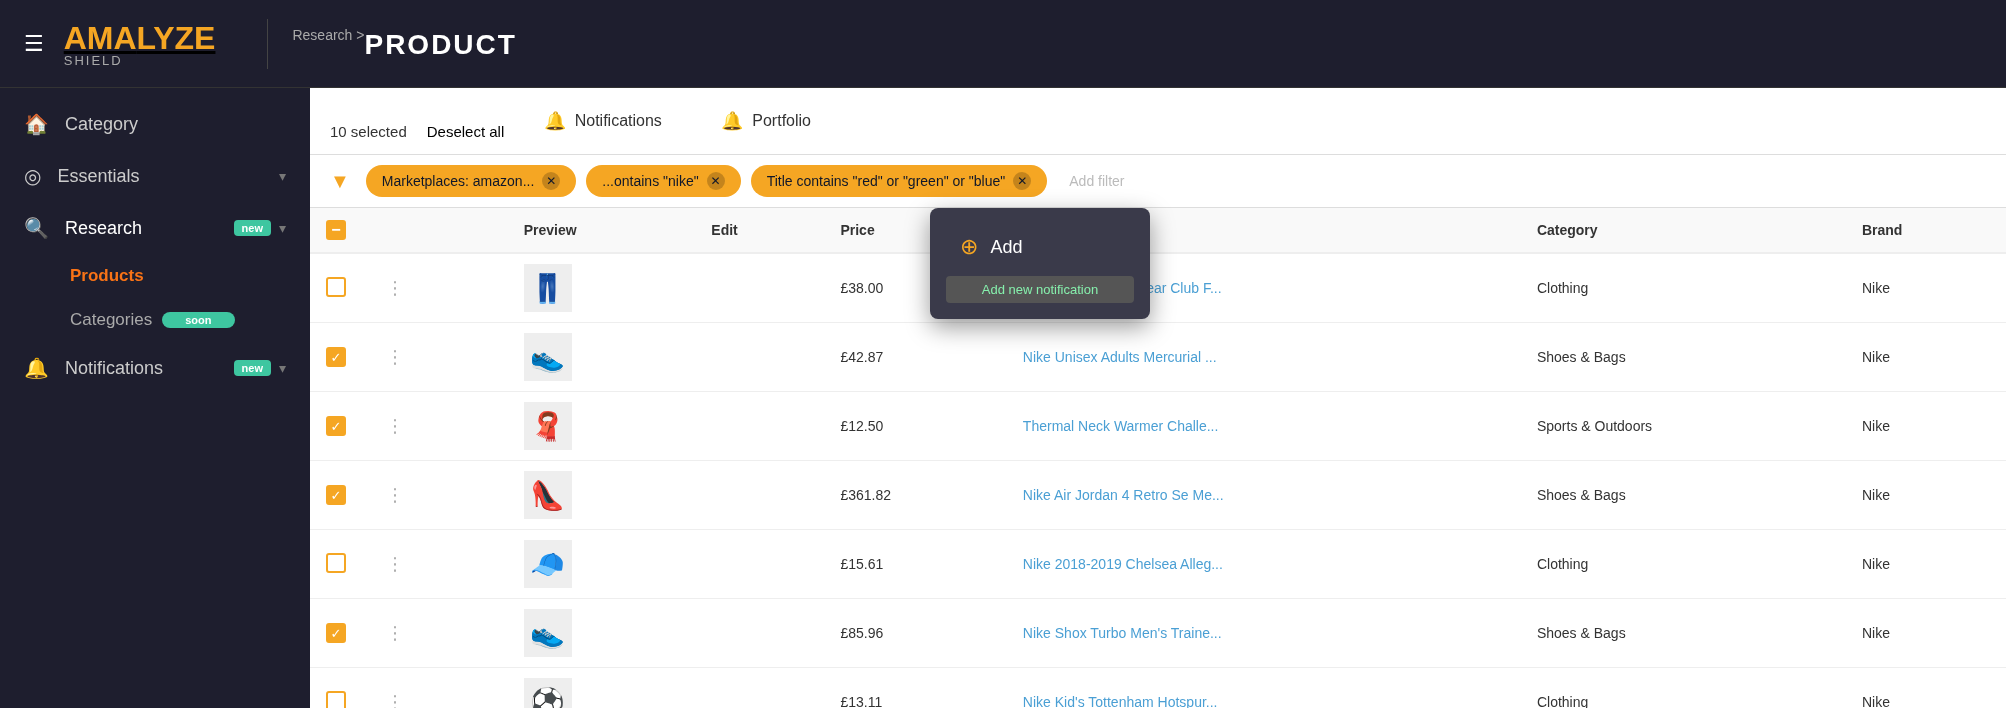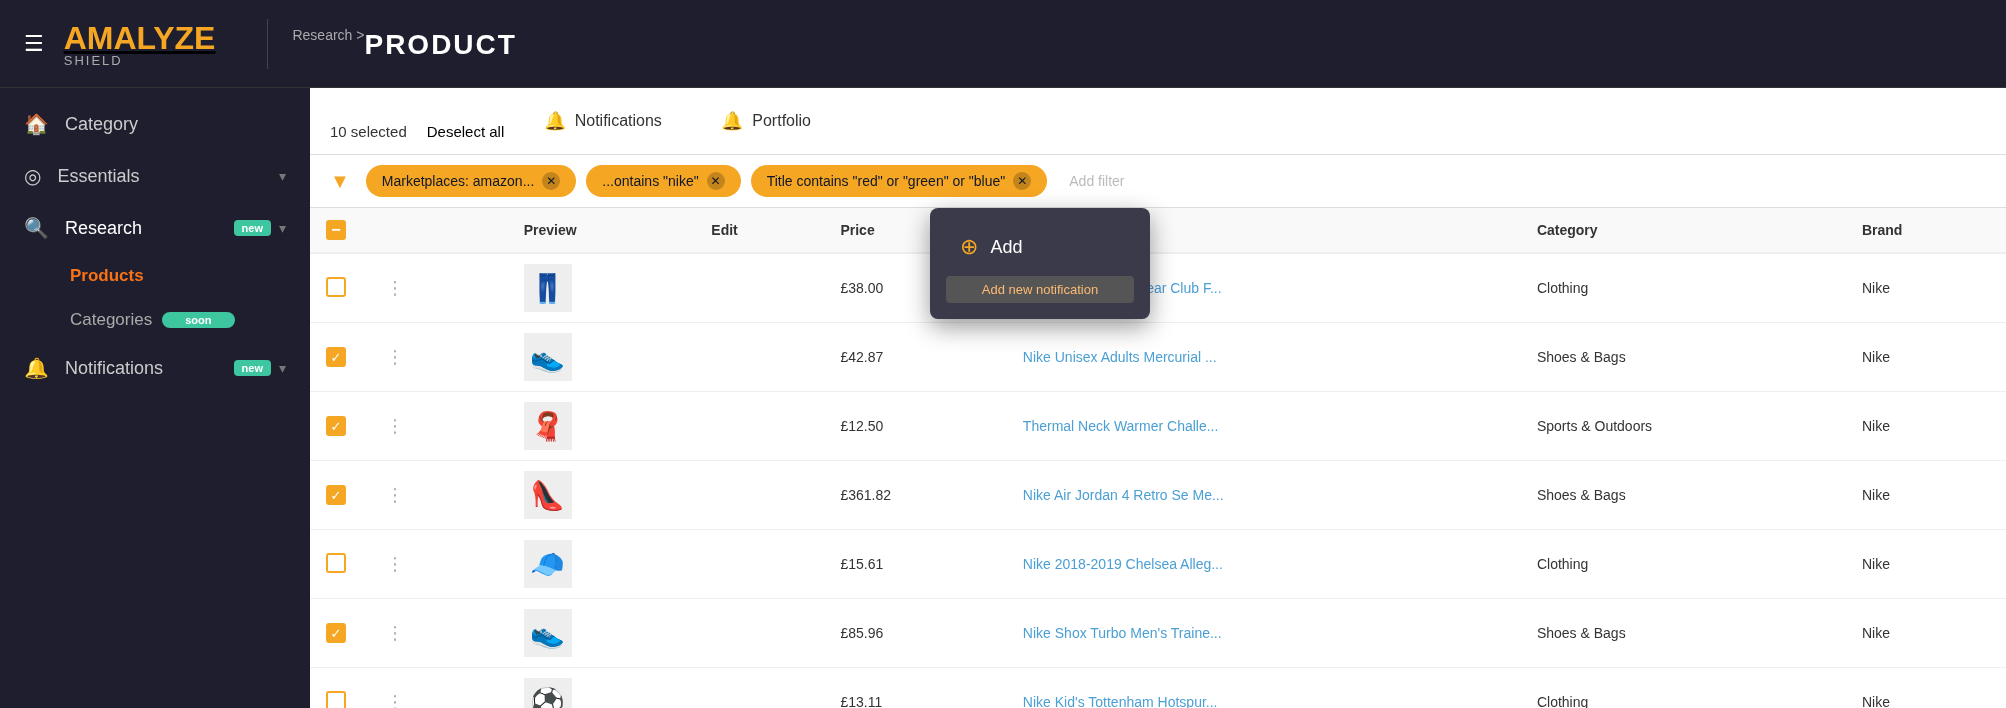--- a/index.html
+++ b/index.html
@@ -136,21 +136,21 @@
       gap: 12px;
       color: white;
       font-size: 18px;
       padding: 10px 14px;
       cursor: pointer;
       border-radius: 4px;
     }
     .notif-add-icon { color: #f5a623; font-size: 22px; }
     .notif-tooltip {
       background: #555;
-      color: #fdba74;
+      color: #86efac;
       font-size: 13px;
       padding: 6px 14px;
       border-radius: 4px;
       margin-top: 6px;
       text-align: center;
     }
 
     
     .filters-bar {
       background: white;

